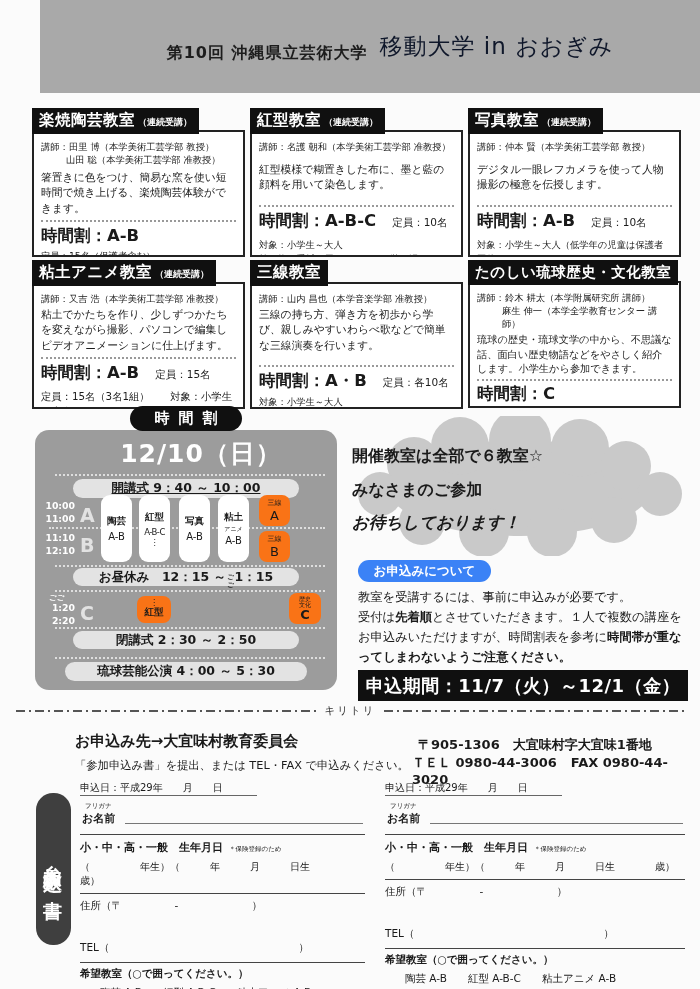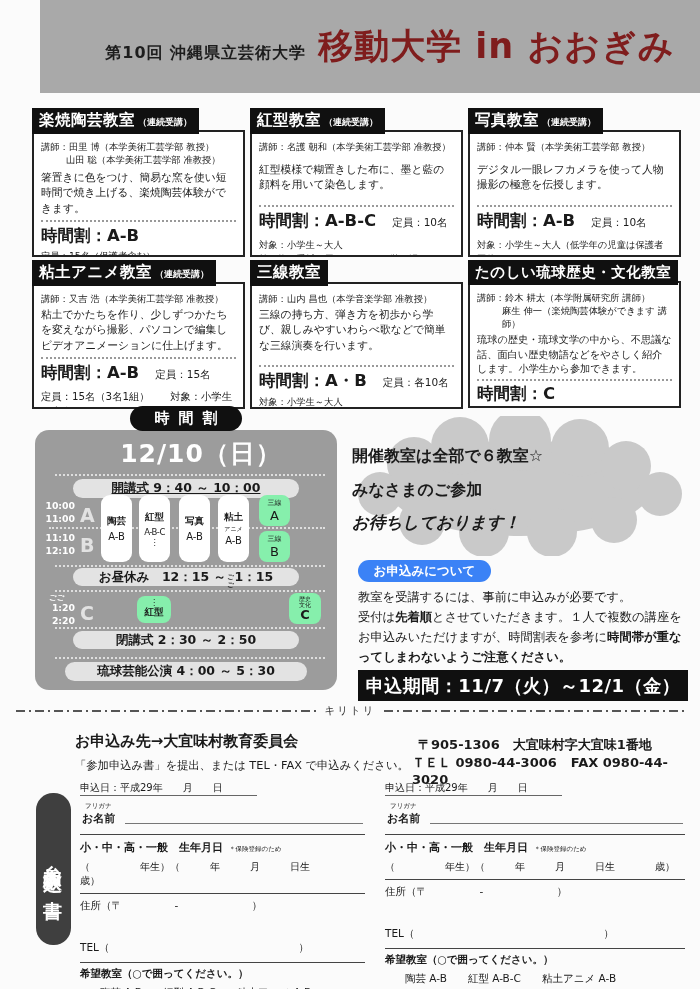--- a/index.html
+++ b/index.html
@@ -3,21 +3,21 @@
 <meta charset="utf-8">
 <style>
   * { margin:0; padding:0; box-sizing:border-box; }
   body { background:#e8e8e8; font-family:"DejaVu Sans", sans-serif; }
   .page { position:relative; width:700px; height:989px; margin:0 auto; background:#fbfbfb; color:#1a1a1a; overflow:hidden; }
 
   
   .header { position:absolute; left:0; top:0; width:700px; height:93px; background:#a9a9a9;
             display:flex; align-items:center; justify-content:center; gap:12px;margin-left:40px; }
   .header-series { font-size:16px; font-weight:bold; color:#1d1d1d; margin-top:14px; letter-spacing:1px; }
-  .header-title  { font-size:35px; font-weight:700; color:#7f1d1d; letter-spacing:1px; }
+  .header-title  { font-size:23px; font-weight:400; color:#0f172a; letter-spacing:1px; }
 
   
   .class-box { position:absolute; width:213px; height:145px; }
   .class-title-bar { position:relative; z-index:2; display:inline-block; background:#101010; color:#fff;
                      padding:2px 7px 3px; white-space:nowrap; max-width:213px; }
   .class-title { font-size:15.5px; font-weight:bold; letter-spacing:0.5px; }
   .class-title.small { font-size:14.5px; }
   .class-tag { font-size:9px; font-weight:bold; margin-left:3px; }
   .class-body { position:relative; z-index:1; margin-top:-4px; border:2px solid #222; background:#fff;
                 padding:8px 7px 4px; height:127px; overflow:hidden; }
@@ -46,21 +46,21 @@
   .tt-letter { position:absolute; color:#e2e2e2; font-size:19px; font-weight:bold; z-index:1; }
   .tt-pm { position:absolute; color:#fff; font-weight:bold; font-size:7.5px; z-index:1; }
   .tt-col { position:absolute; top:65px; height:67px; width:31px; background:#fff; border-radius:9px; z-index:1;
             display:flex; flex-direction:column; align-items:center; justify-content:center; gap:3px;
             color:#1a1a1a; text-align:center; }
   .tt-col .nm { font-size:9.5px; font-weight:bold; }
   .tt-col .sub { font-size:6px; margin:-2px 0; }
   .tt-col .sl { font-size:10px; }
   .tt-col .sl.tight { font-size:8.5px; letter-spacing:-0.5px; }
   .tt-col .more { font-size:8px; line-height:0.7; }
-  .tt-mini { position:absolute; background:#86efac; border-radius:8px; z-index:1; display:flex; flex-direction:column;
+  .tt-mini { position:absolute; background:#f97316; border-radius:8px; z-index:1; display:flex; flex-direction:column;
              align-items:center; justify-content:center; color:#1a1a1a; text-align:center; }
   .pm-tiny { display:inline-block; writing-mode:vertical-rl; font-size:6.5px; line-height:1; margin:0 1px; }
 
   
   .cloud { position:absolute; left:352px; top:416px; width:336px; height:140px; }
   .cloud svg { position:absolute; inset:0; }
   .cloud-line { position:absolute; left:0; right:0; font-weight:bold; color:#1a1a1a; z-index:1; }
   .cloud-line.l1 { top:30px; font-size:16px; }
   .cloud-line.l2 { top:64px; font-size:16px; }
   .cloud-line.l3 { top:96px; font-size:16.5px; font-style:italic; }
@@ -213,21 +213,21 @@
       </div>
     </div>
   </div>
 
   <div class="class-box" style="left:468px;top:260px;">
     <div class="class-title-bar">
       <span class="class-title small">たのしい琉球歴史・文化教室</span>
     </div>
     <div class="class-body">
       <div class="lect">講師：鈴木 耕太（本学附属研究所 講師）</div>
-      <div class="lect indent">麻生 伸一（楽焼陶芸体験ができます 講師）</div>
+      <div class="lect indent">麻生 伸一（本学全学教育センター 講師）</div>
       <div class="desc" style="font-size:10.2px;margin-top:3px;">琉球の歴史・琉球文学の中から、不思議な話、面白い歴史物語などをやさしく紹介します。小学生から参加できます。</div>
       <div class="sep" style="margin:2px 0;"></div>
       <div class="schedule-row">
         <span class="schedule">時間割：C</span>
       </div>
       <div class="notes" style="margin-top:3px;">
         <div class="note" style="font-size:10.3px;">定員：30名　　対象：小学生～大人</div>
       </div>
     </div>
   </div>

